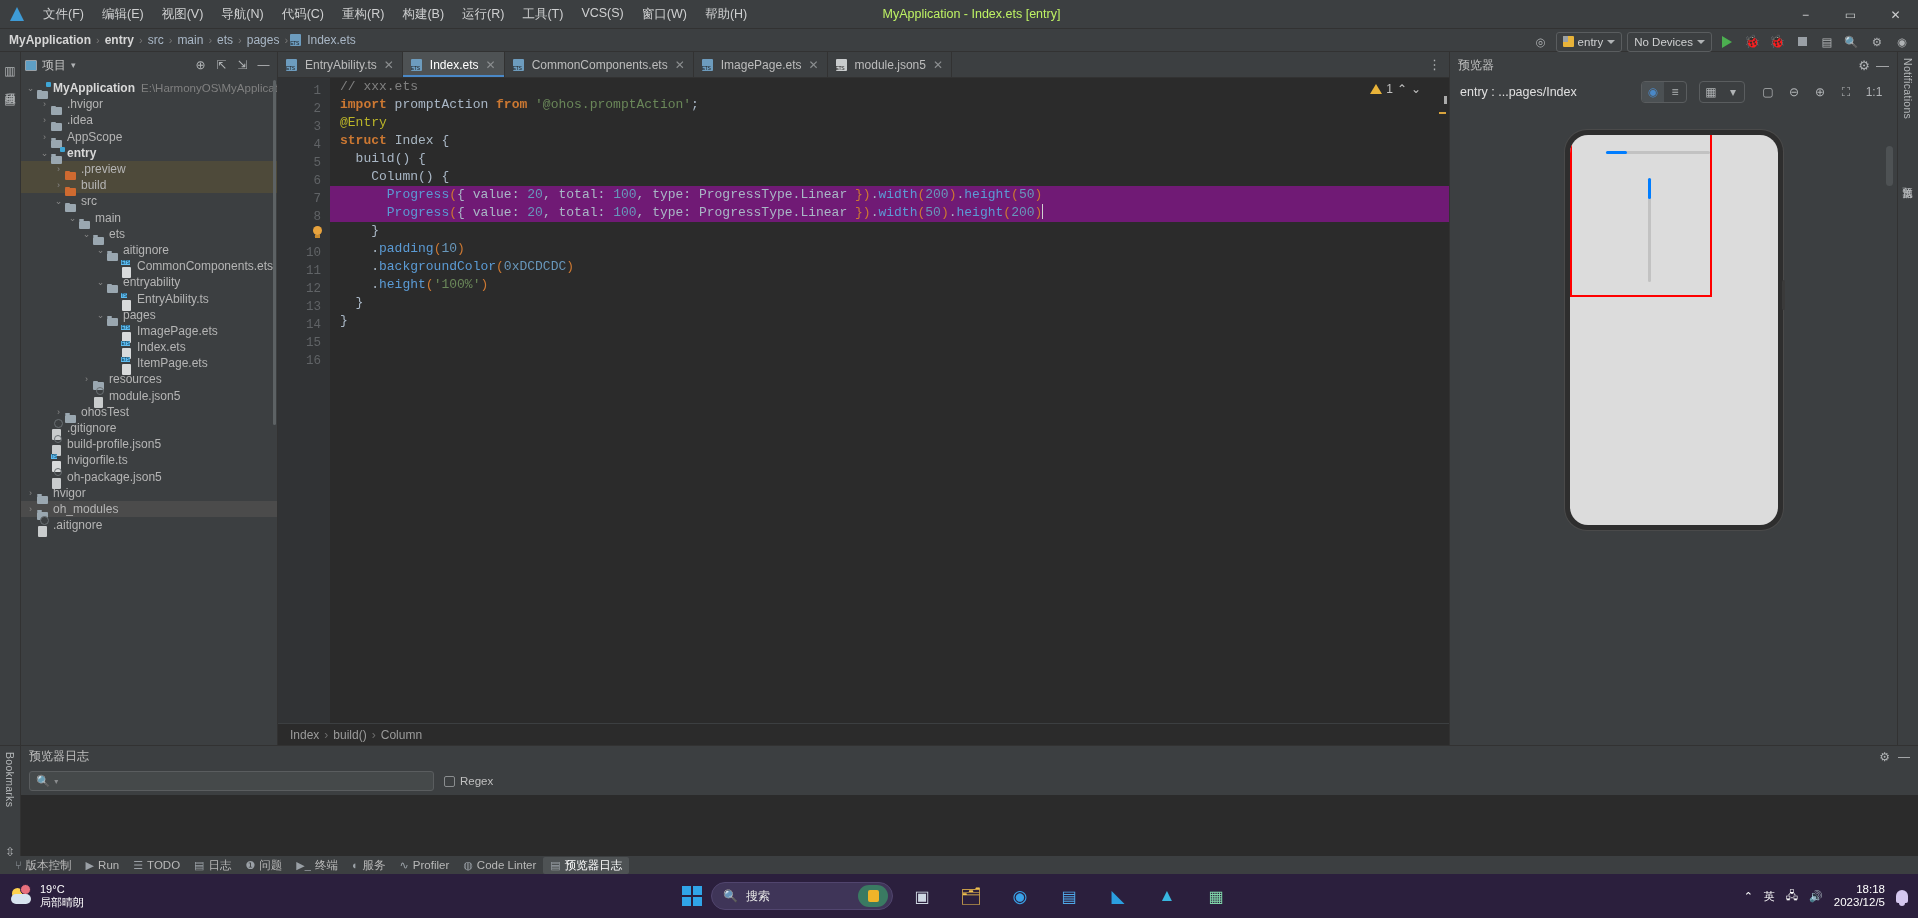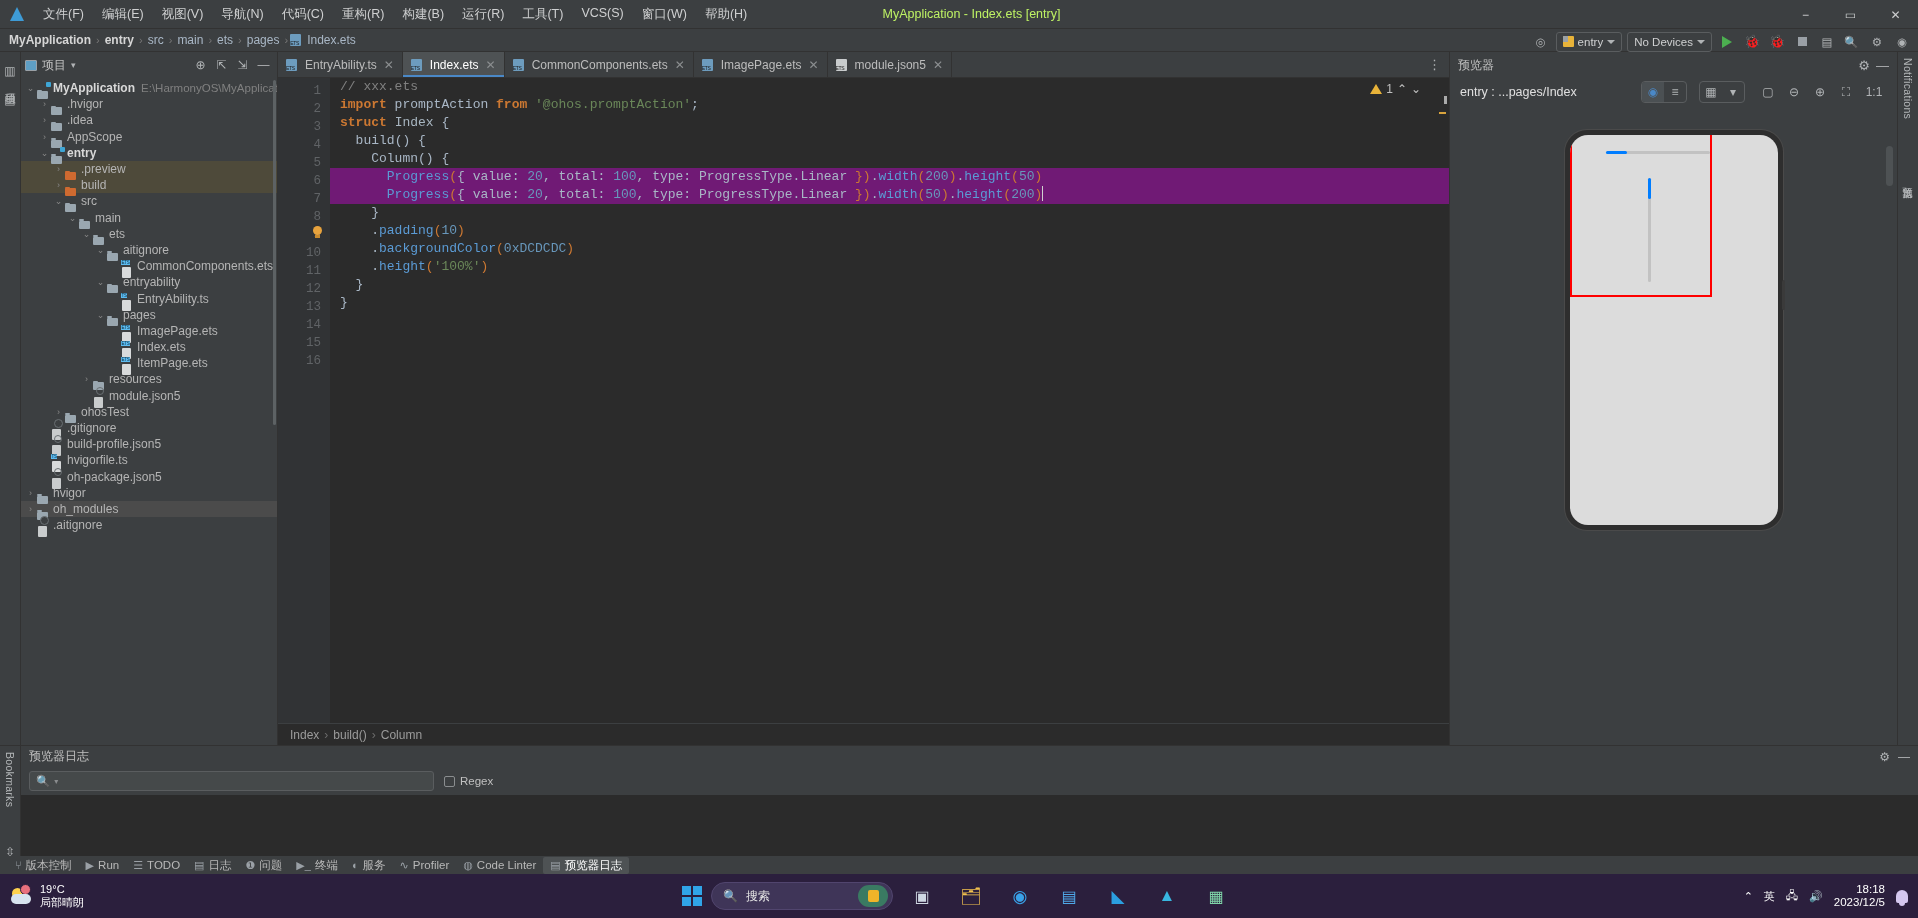--- a/index.html
+++ b/index.html
@@ -736,20 +736,21 @@
             <div class="gline">12</div>
             <div class="gline">13</div>
             <div class="gline">14</div>
             <div class="gline">15</div>
             <div class="gline">16</div>
             <div class="bulb"></div>
         </div>
         <div class="codelines" id="codelines">
             <div class="cline"><span class="c-com">// xxx.ets</span></div>
             <div class="cline"><span class="c-kw">import</span><span class="c-pl"> promptAction </span><span class="c-kw">from</span><span class="c-pl"> </span><span class="c-str">'@ohos.promptAction'</span><span class="c-pl">;</span></div>
+            <div class="cline"><span class="c-ann">@Entry</span></div>
             <div class="cline"><span class="c-kw">struct</span><span class="c-pl"> </span><span class="c-cls">Index</span><span class="c-pl"> {</span></div>
             <div class="cline"><span class="c-pl">  </span><span class="c-pl">build</span><span class="c-br">()</span><span class="c-pl"> {</span></div>
             <div class="cline"><span class="c-pl">    </span><span class="c-pl">Column</span><span class="c-br">()</span><span class="c-pl"> {</span></div>
             <div class="cline hl"><span class="c-pl">      </span><span class="c-meth">Progress</span><span class="c-orange">(</span><span class="c-pl">{ </span><span class="c-pl">value</span><span class="c-pl">: </span><span class="c-num">20</span><span class="c-pl">, </span><span class="c-pl">total</span><span class="c-pl">: </span><span class="c-num">100</span><span class="c-pl">, </span><span class="c-pl">type</span><span class="c-pl">: ProgressType.Linear </span><span class="c-orange">}</span><span class="c-orange">)</span><span class="c-pl">.</span><span class="c-meth">width</span><span class="c-orange">(</span><span class="c-num">200</span><span class="c-orange">)</span><span class="c-pl">.</span><span class="c-meth">height</span><span class="c-orange">(</span><span class="c-num">50</span><span class="c-orange">)</span></div>
             <div class="cline hl"><span class="c-pl">      </span><span class="c-meth">Progress</span><span class="c-orange">(</span><span class="c-pl">{ </span><span class="c-pl">value</span><span class="c-pl">: </span><span class="c-num">20</span><span class="c-pl">, </span><span class="c-pl">total</span><span class="c-pl">: </span><span class="c-num">100</span><span class="c-pl">, </span><span class="c-pl">type</span><span class="c-pl">: ProgressType.Linear </span><span class="c-orange">}</span><span class="c-orange">)</span><span class="c-pl">.</span><span class="c-meth">width</span><span class="c-orange">(</span><span class="c-num">50</span><span class="c-orange">)</span><span class="c-pl">.</span><span class="c-meth">height</span><span class="c-orange">(</span><span class="c-num">200</span><span class="c-orange">)</span><span class="caret"></span></div>
             <div class="cline"><span class="c-pl">    }</span></div>
             <div class="cline"><span class="c-pl">    .</span><span class="c-meth">padding</span><span class="c-orange">(</span><span class="c-num">10</span><span class="c-orange">)</span></div>
             <div class="cline"><span class="c-pl">    .</span><span class="c-meth">backgroundColor</span><span class="c-orange">(</span><span class="c-num">0xDCDCDC</span><span class="c-orange">)</span></div>
             <div class="cline"><span class="c-pl">    .</span><span class="c-meth">height</span><span class="c-orange">(</span><span class="c-str">'100%'</span><span class="c-orange">)</span></div>
             <div class="cline"><span class="c-pl">  }</span></div>

